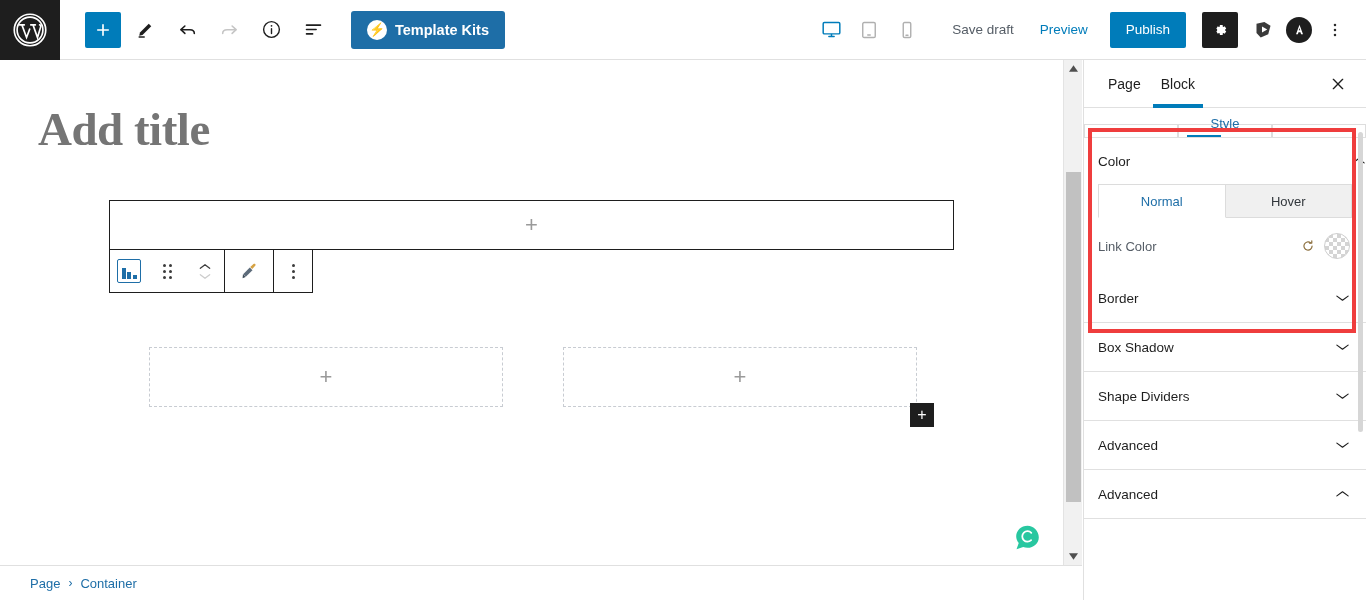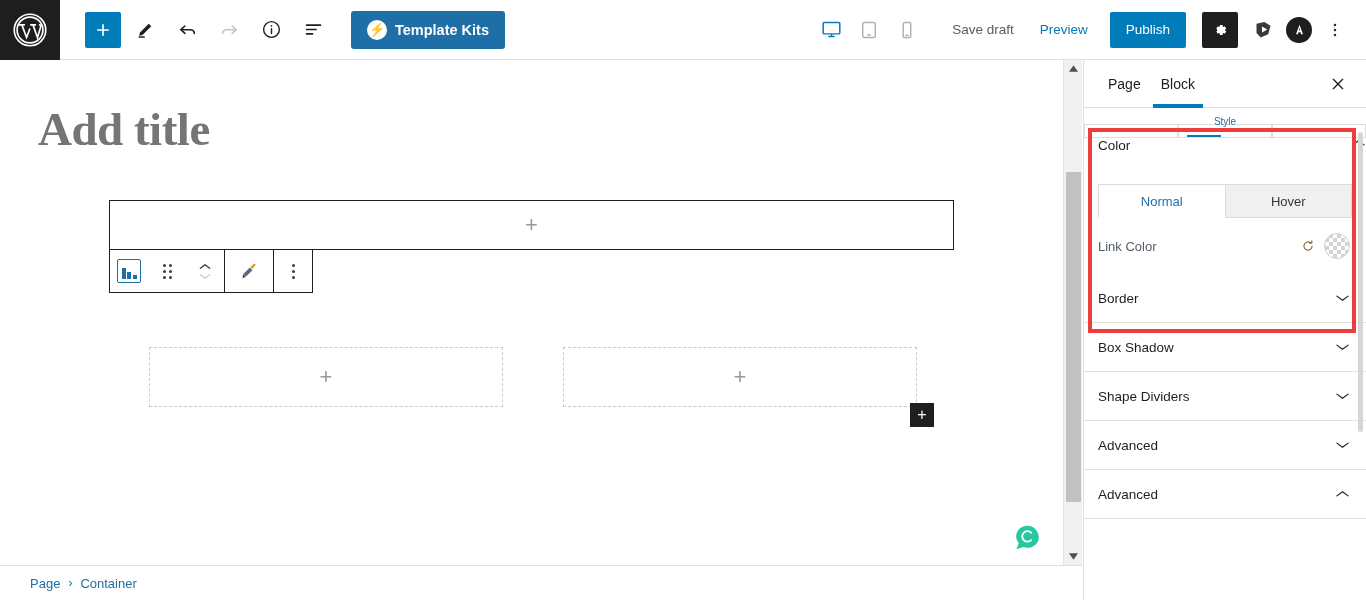--- a/index.html
+++ b/index.html
@@ -201,38 +201,38 @@
   }
   .ss-cell {
     flex: 1; border: 1px solid #ddd; border-bottom: none; margin-top: 16px;
     background: #fff;
   }
   .ss-cell.mid {
     position: relative; background: #fff; border-color: #ddd;
   }
   .ss-label {
     position: absolute; left: 50%; transform: translateX(-50%); top: -9px;
-    font-size: 10px; color: #1e6ea7; white-space: nowrap;
+    font-size: 13px; color: #1e6ea7; white-space: nowrap;
   }
   .ss-underline {
     position: absolute; left: 8px; right: 50px; top: 10px; height: 5px; background: #007cba;
   }
 
   .panel-row {
     height: 49px; border-bottom: 1px solid #e0e0e0;
     display: flex; align-items: center; justify-content: space-between;
     padding: 0 16px 0 14px; cursor: pointer; background: #fff;
   }
   .panel-row .pr-label { font-size: 13.5px; color: #1e1e1e; }
   .chev { color: #1e1e1e; display: flex; align-items: center; }
 
   
   .color-section { background: #fff; }
   .color-head {
-    height: 46px; display: flex; align-items: flex-start; justify-content: space-between;
+    height: 46px; display: flex; align-items: center; justify-content: space-between;
     padding: 0 0 0 14px; cursor: pointer;
   }
   .color-head .ch-label { font-size: 13.5px; color: #1e1e1e; }
   .color-item {
     height: 56px; display: flex; align-items: center; justify-content: space-between;
     padding: 0 16px 0 14px;
   }
   .ci-label { font-size: 13px; color: #555d66; }
   .ci-controls { display: flex; align-items: center; gap: 9px; }
   .reset-icon { color: #8a6d3b; width: 14px; height: 14px; cursor: pointer; }

